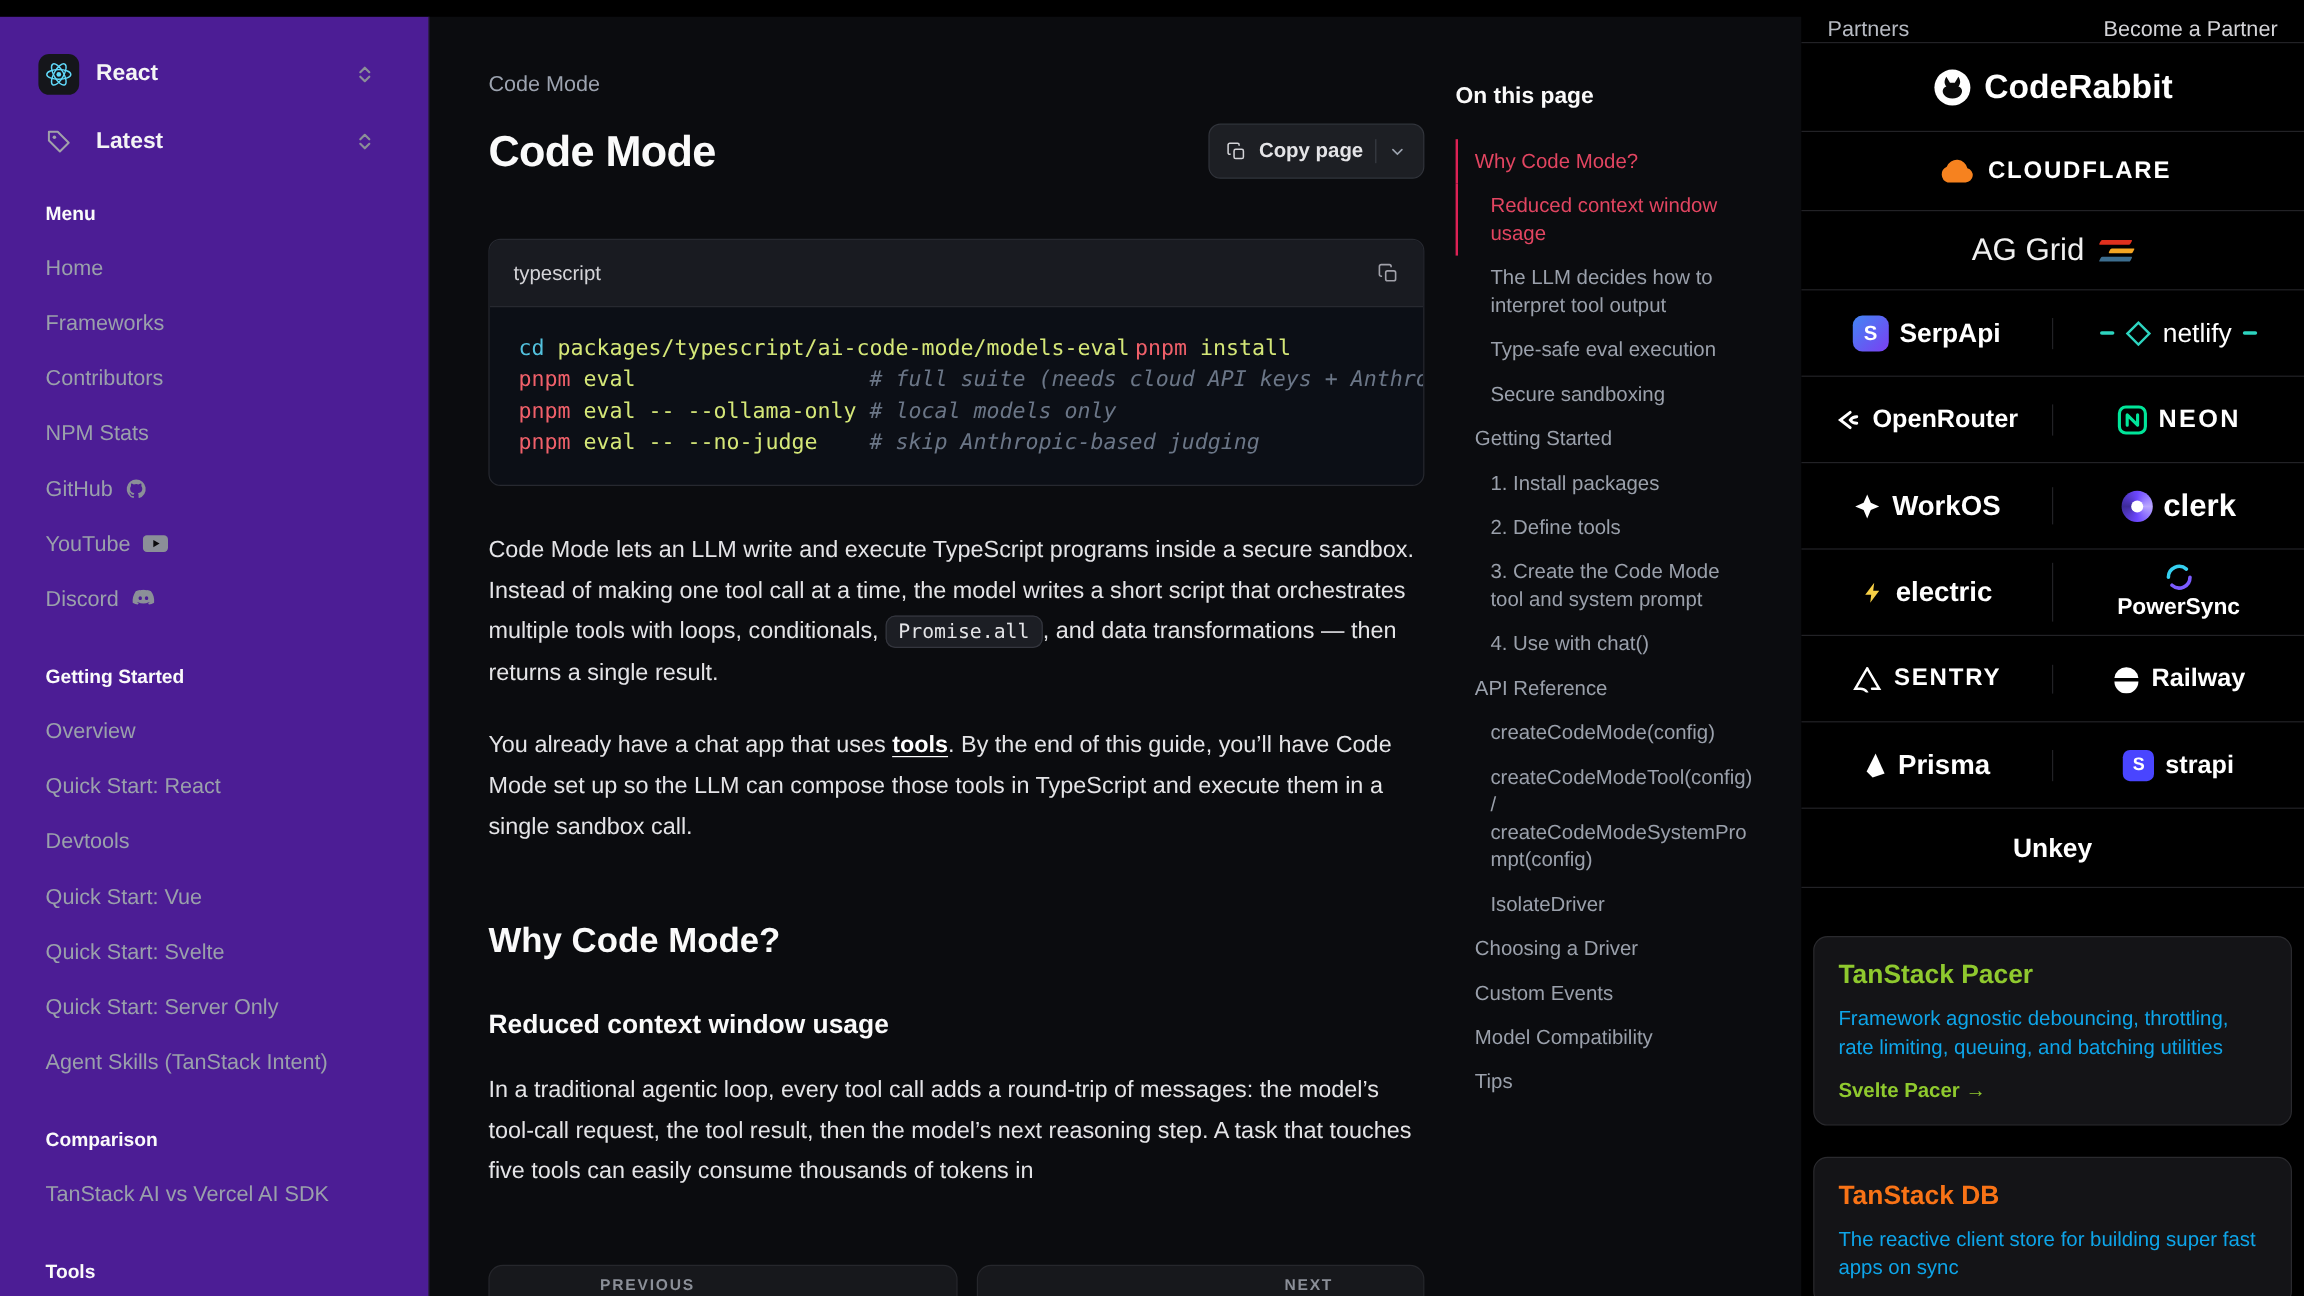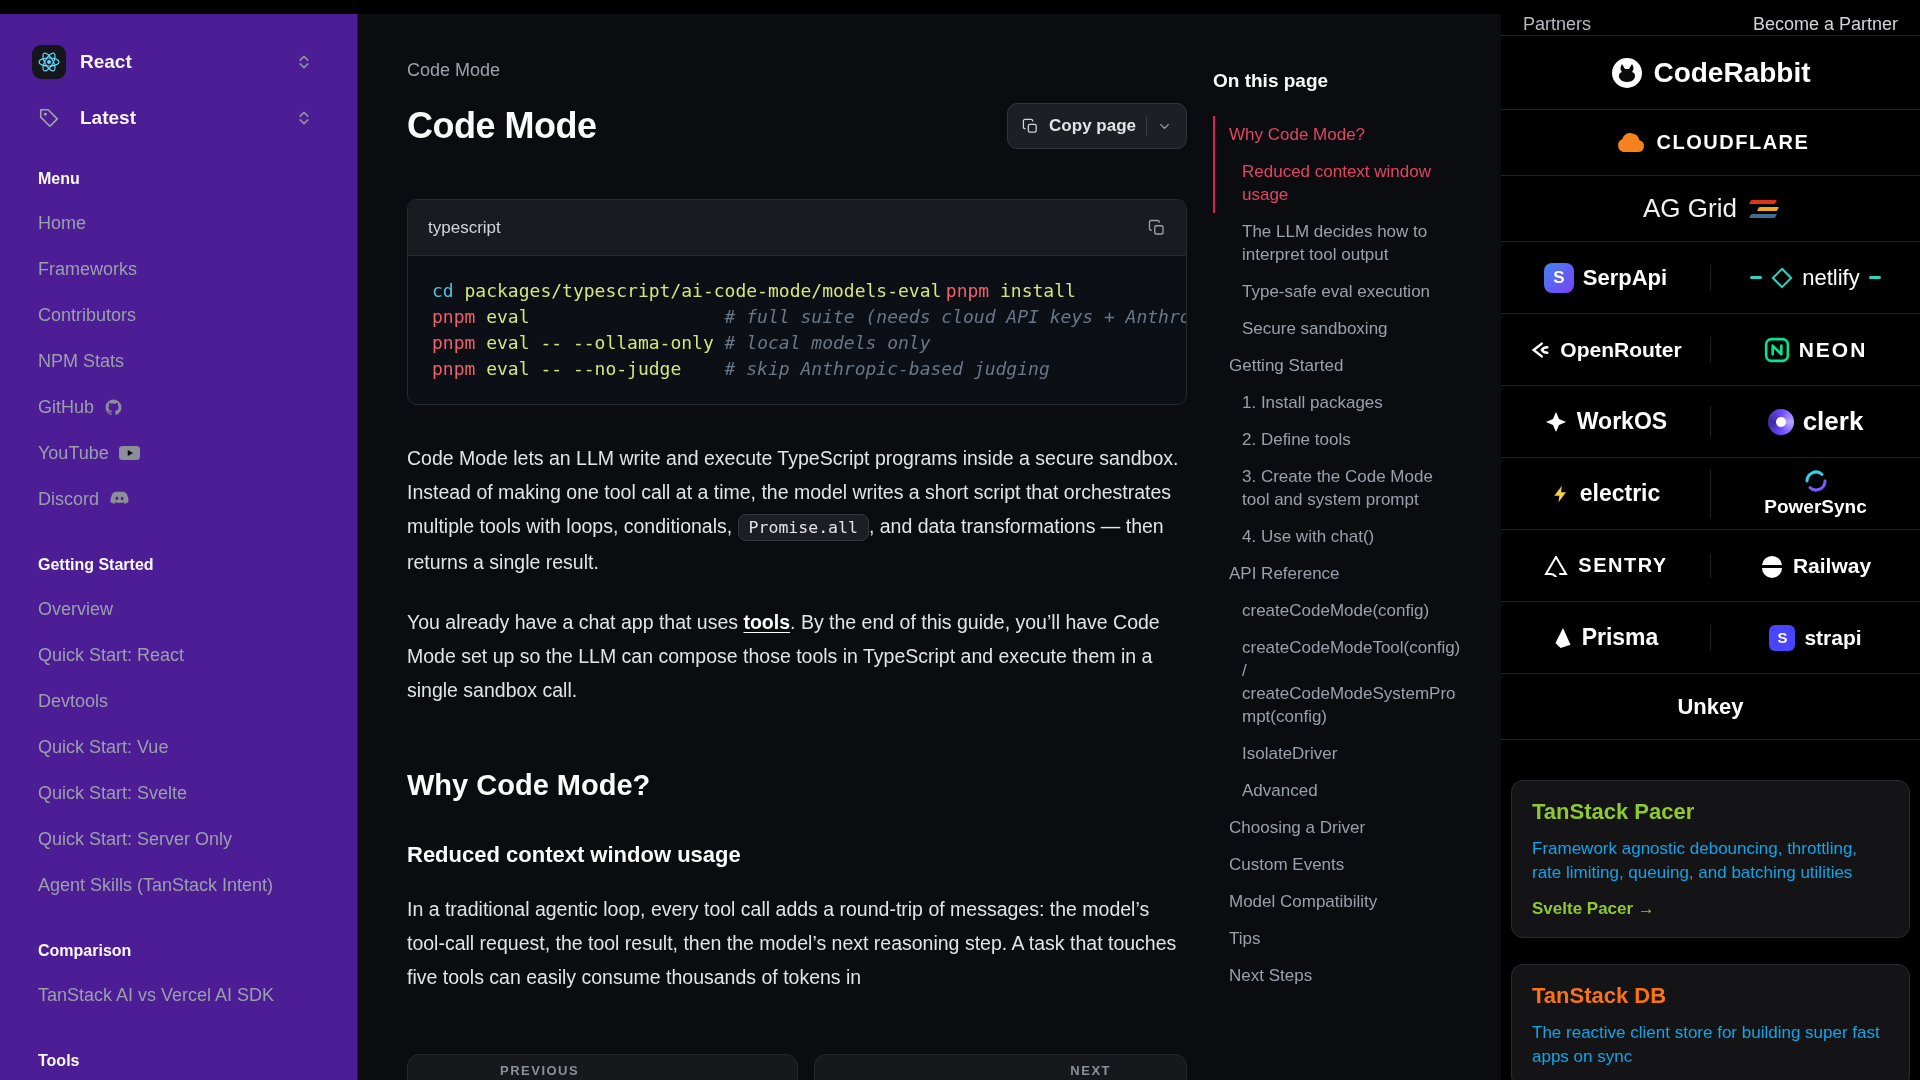--- a/index.html
+++ b/index.html
@@ -282,26 +282,24 @@
         <li class="toc-item lvl2">Secure sandboxing</li>
         <li class="toc-item lvl1">Getting Started</li>
         <li class="toc-item lvl2">1. Install packages</li>
         <li class="toc-item lvl2">2. Define tools</li>
         <li class="toc-item lvl2">3. Create the Code Mode tool and system prompt</li>
         <li class="toc-item lvl2">4. Use with chat()</li>
         <li class="toc-item lvl1">API Reference</li>
         <li class="toc-item lvl2">createCodeMode(config)</li>
         <li class="toc-item lvl2">createCodeModeTool(config) / createCodeModeSystemPrompt(config)</li>
         <li class="toc-item lvl2">IsolateDriver</li>
-        <li class="toc-item lvl2">Advanced</li>
         <li class="toc-item lvl1">Choosing a Driver</li>
         <li class="toc-item lvl1">Custom Events</li>
         <li class="toc-item lvl1">Model Compatibility</li>
         <li class="toc-item lvl1">Tips</li>
-        <li class="toc-item lvl1">Next Steps</li>
       </ul>
     </aside>
 
     <div class="pager">
       <button class="pager-btn prev">
           <span>PREVIOUS</span>
         </button>
       <button class="pager-btn next">
           <span>NEXT</span>
         </button>

